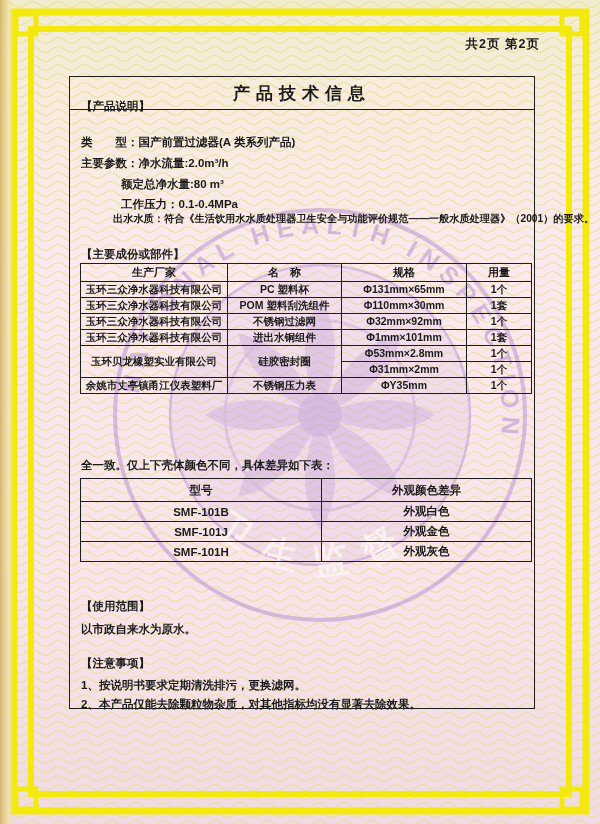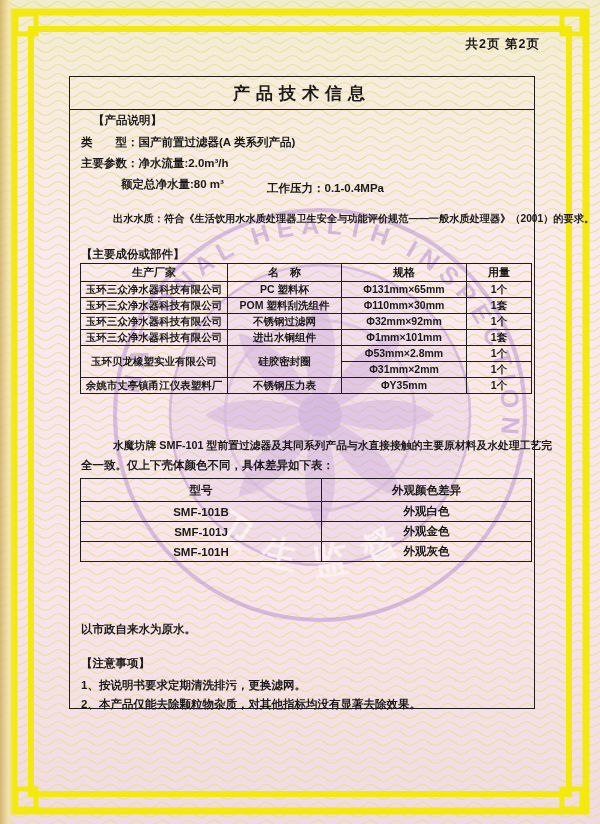--- a/index.html
+++ b/index.html
@@ -88,25 +88,25 @@
   </g>
 </svg>
 
 <div class="edge-strip"></div>
 
 <div class="page-info">共2页  第2页</div>
 
 <div class="doc-box">
   <div class="doc-title">产品技术信息</div>
 
-  <div class="tline" style="top:36px;margin-left:12px;">【产品说明】</div>
+  <div class="tline" style="top:22px;">【产品说明】</div>
   <div class="tline" style="top:58px;">类　　型：国产前置过滤器(A 类系列产品)</div>
   <div class="tline" style="top:79px;">主要参数：净水流量:2.0m³/h</div>
   <div class="tline indent" style="top:100px;">额定总净水量:80 m³</div>
-  <div class="tline indent" style="top:104px;text-align:center;">工作压力：0.1-0.4MPa</div>
+  <div class="tline indent" style="top:120px;">工作压力：0.1-0.4MPa</div>
   <div class="tline small" style="top:135px;">出水水质：符合《生活饮用水水质处理器卫生安全与功能评价规范——一般水质处理器》（2001）的要求。</div>
 
   <div class="tline" style="top:170px;">【主要成份或部件】</div>
   <table class="comp-table">
     <colgroup>
         <col style="width:147px">
         <col style="width:114px">
         <col style="width:125px">
         <col style="width:65px">
       </colgroup>
@@ -153,21 +153,20 @@
     </tr>
     <tr>
       <td>余姚市丈亭镇甬江仪表塑料厂</td>
       <td>不锈钢压力表</td>
       <td>ΦY35mm</td>
       <td>1个</td>
     </tr>
   </tbody>
     </table>
 
-  <div class="tline small" style="top:361px;font-size:10.8px;">水魔坊牌 SMF-101 型前置过滤器及其同系列产品与水直接接触的主要原材料及水处理工艺完</div>
   <div class="tline" style="top:381px;">全一致。仅上下壳体颜色不同，具体差异如下表：</div>
   <table class="models-table">
     <colgroup>
         <col style="width:241px">
         <col style="width:210px">
       </colgroup>
     <tbody>
         <tr>
       <th>型号</th>
       <th>外观颜色差异</th>
@@ -180,18 +179,19 @@
       <td>SMF-101J</td>
       <td>外观金色</td>
     </tr>
     <tr>
       <td>SMF-101H</td>
       <td>外观灰色</td>
     </tr>
   </tbody>
     </table>
 
+  <div class="tline" style="top:522px;">【使用范围】</div>
   <div class="tline" style="top:545px;">以市政自来水为原水。</div>
 
   <div class="tline" style="top:579px;">【注意事项】</div>
   <div class="tline" style="top:601px;">1、按说明书要求定期清洗排污，更换滤网。</div>
   <div class="tline" style="top:620px;">2、本产品仅能去除颗粒物杂质，对其他指标均没有显著去除效果。</div>
 </div>
 
 </body></html>

